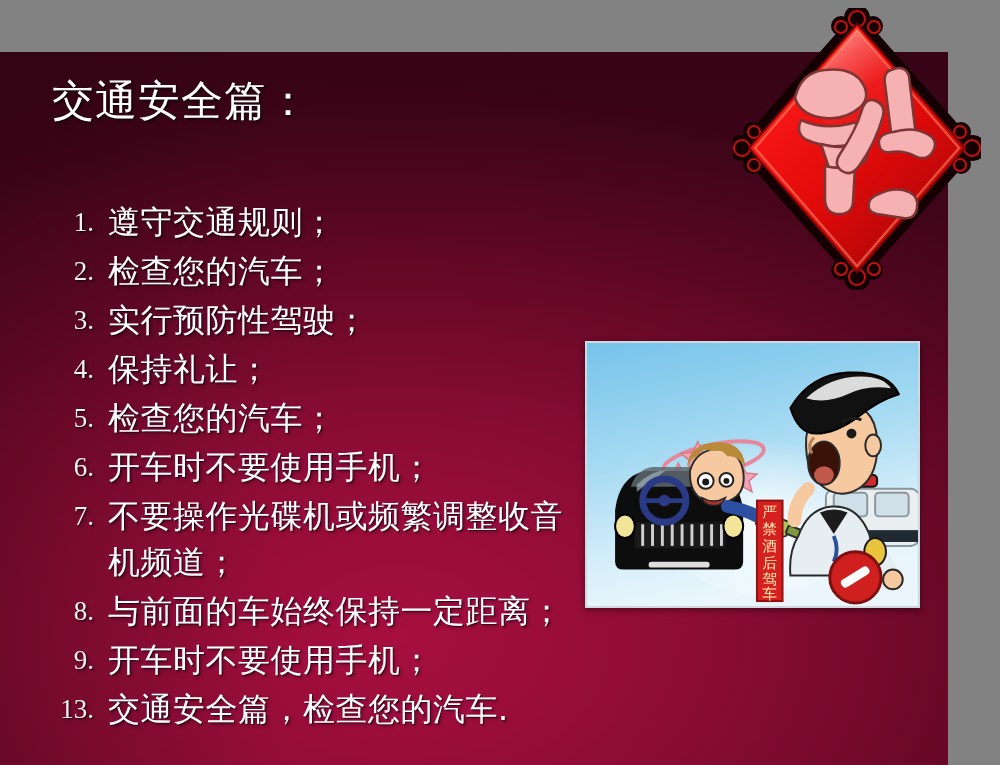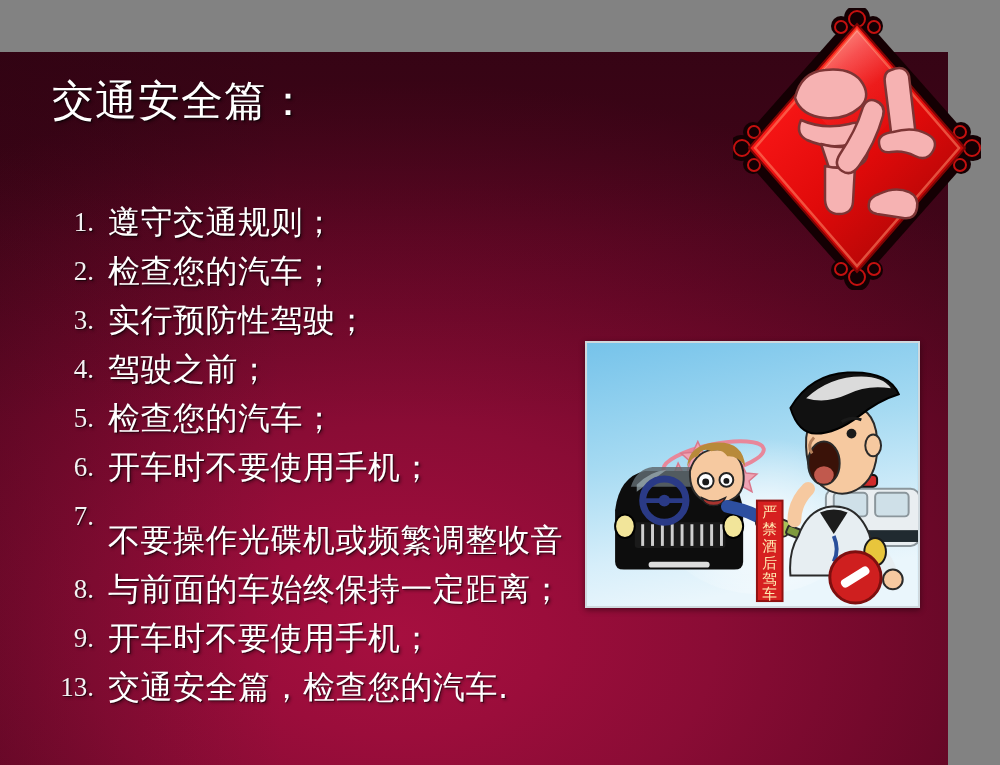--- a/index.html
+++ b/index.html
@@ -93,21 +93,21 @@
   .li-text {
     flex: 1 1 auto;
     font-size: 32px;
     line-height: 46px;
     color: #ffffff;
     letter-spacing: 0.5px;
     text-shadow:
       1px 1px 0 rgba(0,0,0,0.5),
       2px 2px 3px rgba(0,0,0,0.42);
   }
-  .li-text .wrap2 { display: block; margin-top: 24px; }
+  .li-text .wrap2 { display: block; }
 
   
   #illus-frame {
     position: absolute;
     left: 585px;
     top: 289px;           
     width: 335px;
     height: 267px;
     border: 2px solid #cfd8dd;
     box-sizing: border-box;
@@ -150,37 +150,38 @@
         <span class="li-text">检查您的汽车；</span>
       </div>
 
       <div class="li-row">
         <span class="li-num">3.</span>
         <span class="li-text">实行预防性驾驶；</span>
       </div>
 
       <div class="li-row">
         <span class="li-num">4.</span>
-        <span class="li-text">驾驶之前；</span>
+        <span class="li-text">保持礼让；</span>
       </div>
 
       <div class="li-row">
         <span class="li-num">5.</span>
         <span class="li-text">检查您的汽车；</span>
       </div>
 
       <div class="li-row">
         <span class="li-num">6.</span>
         <span class="li-text">开车时不要使用手机；</span>
       </div>
 
       <div class="li-row">
         <span class="li-num">7.</span>
         <span class="li-text">
           <span class="wrap2">不要操作光碟机或频繁调整收音</span>
+          <span class="wrap2">机频道；</span>
         </span>
       </div>
 
       <div class="li-row">
         <span class="li-num">8.</span>
         <span class="li-text">与前面的车始终保持一定距离；</span>
       </div>
 
       <div class="li-row">
         <span class="li-num">9.</span>

